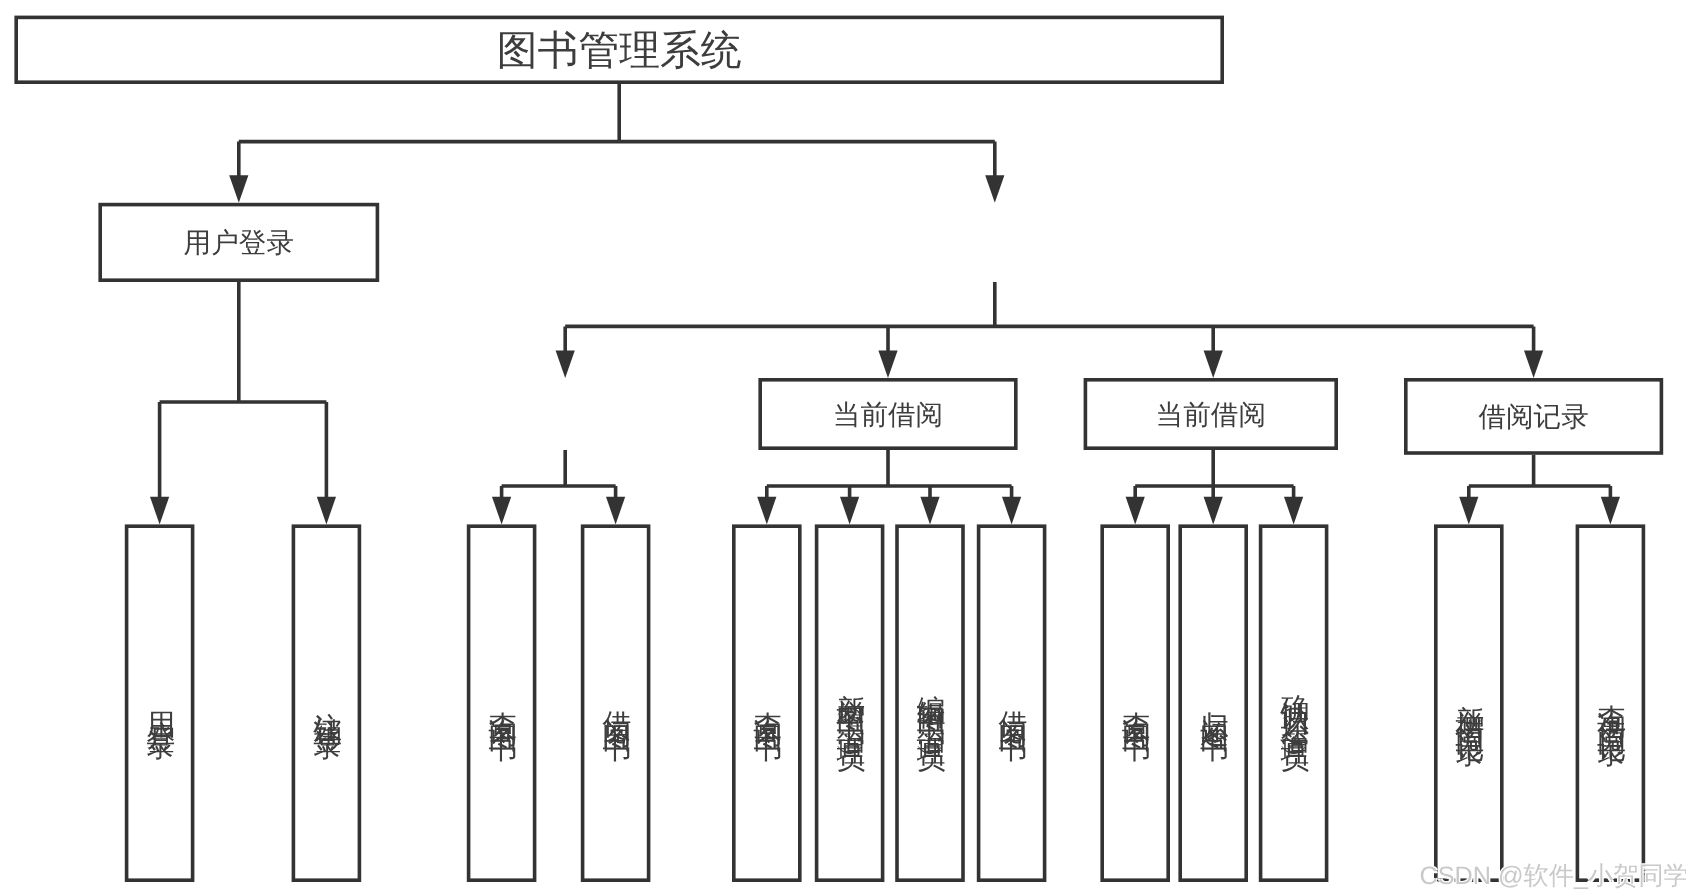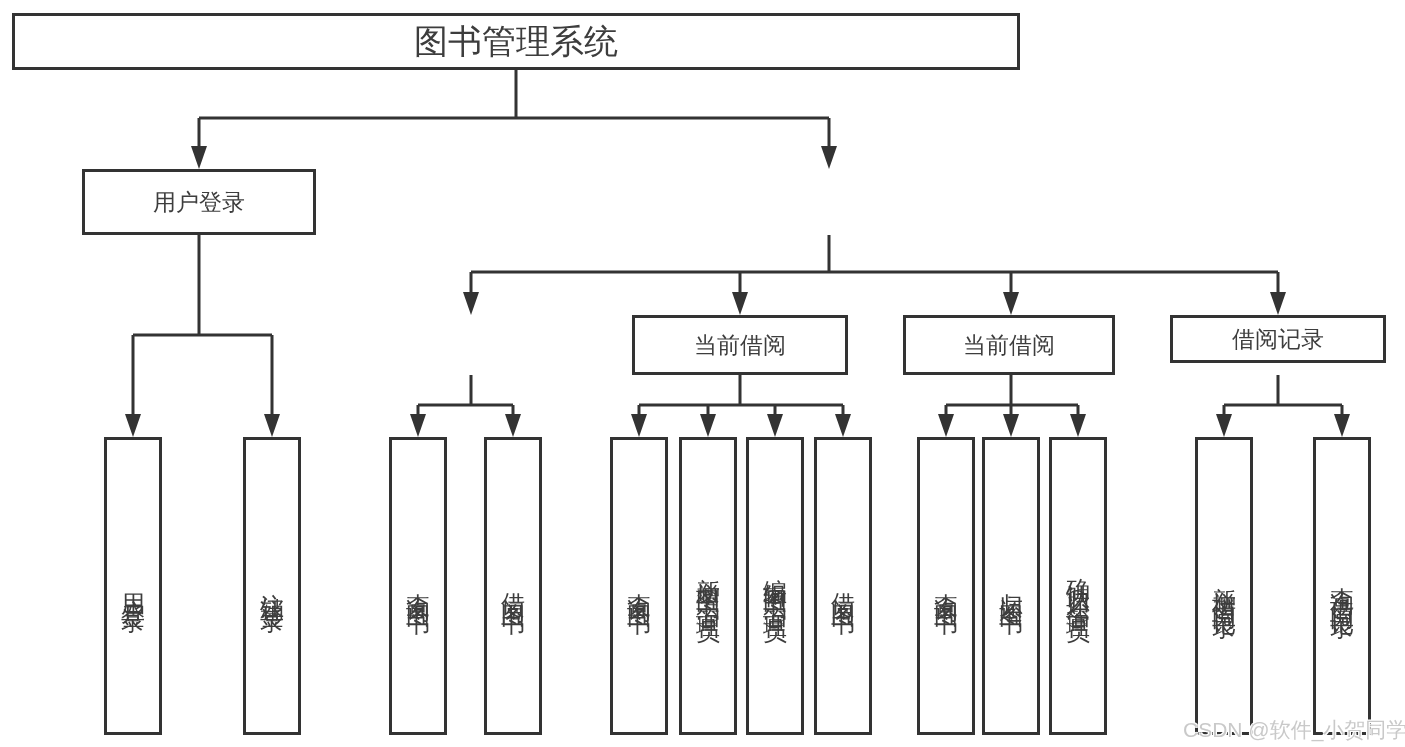--- a/index.html
+++ b/index.html
@@ -96,21 +96,21 @@
       <polygon points="1334,414 1350,414 1342,437"></polygon>
     </g>
   </svg>
 
   <div class="box root" style="left:12px;top:13px;width:1008px;height:57px;">图书管理系统</div>
 
   <div class="box lv2" style="left:82px;top:169px;width:234px;height:66px;">用户登录</div>
 
   <div class="box lv3" style="left:632px;top:315px;width:216px;height:60px;">当前借阅</div>
   <div class="box lv3" style="left:903px;top:315px;width:212px;height:60px;">当前借阅</div>
-  <div class="box lv3" style="left:1170px;top:315px;width:216px;height:48px;">借阅记录</div>
+  <div class="box lv3" style="left:1170px;top:315px;width:216px;height:64px;">借阅记录</div>
 
   <div class="box leaf" style="left:104px;top:437px;width:58px;height:298px;">
     <span class="vtext">用户登录</span>
   </div>
   <div class="box leaf" style="left:243px;top:437px;width:58px;height:298px;">
     <span class="vtext">注销登录</span>
   </div>
 
   <div class="box leaf" style="left:389px;top:437px;width:58px;height:298px;">
     <span class="vtext">查询图书</span>

